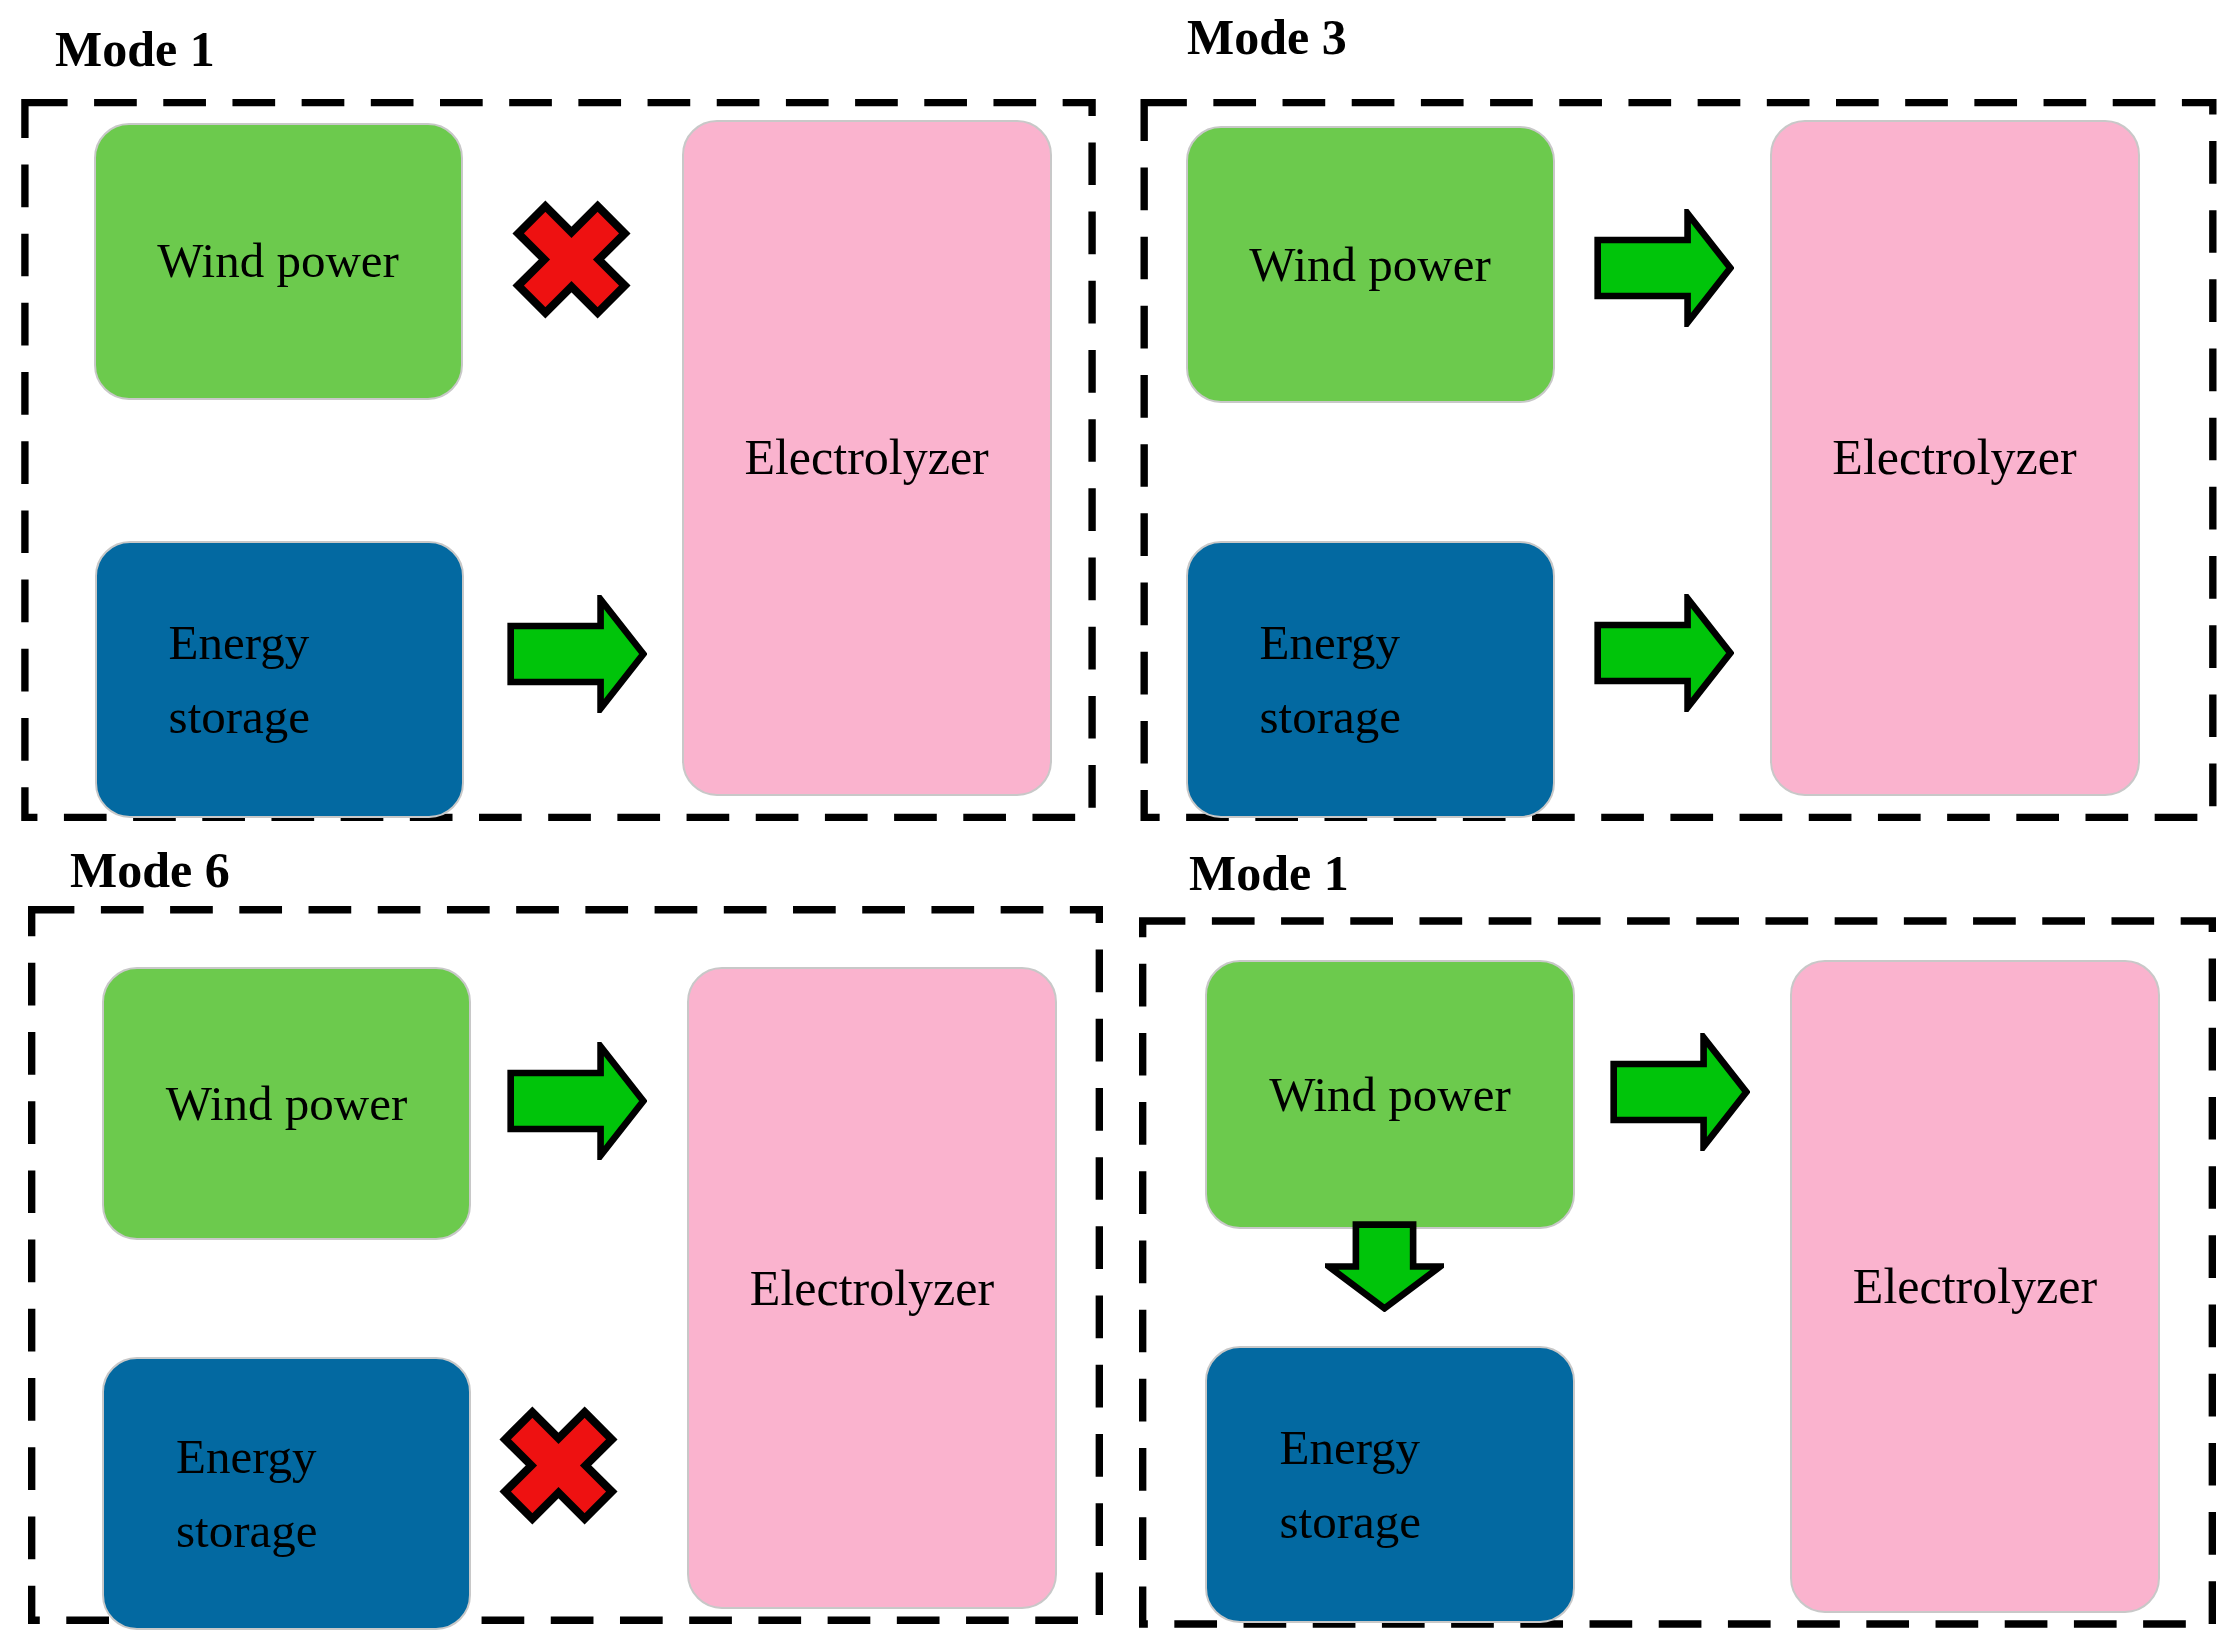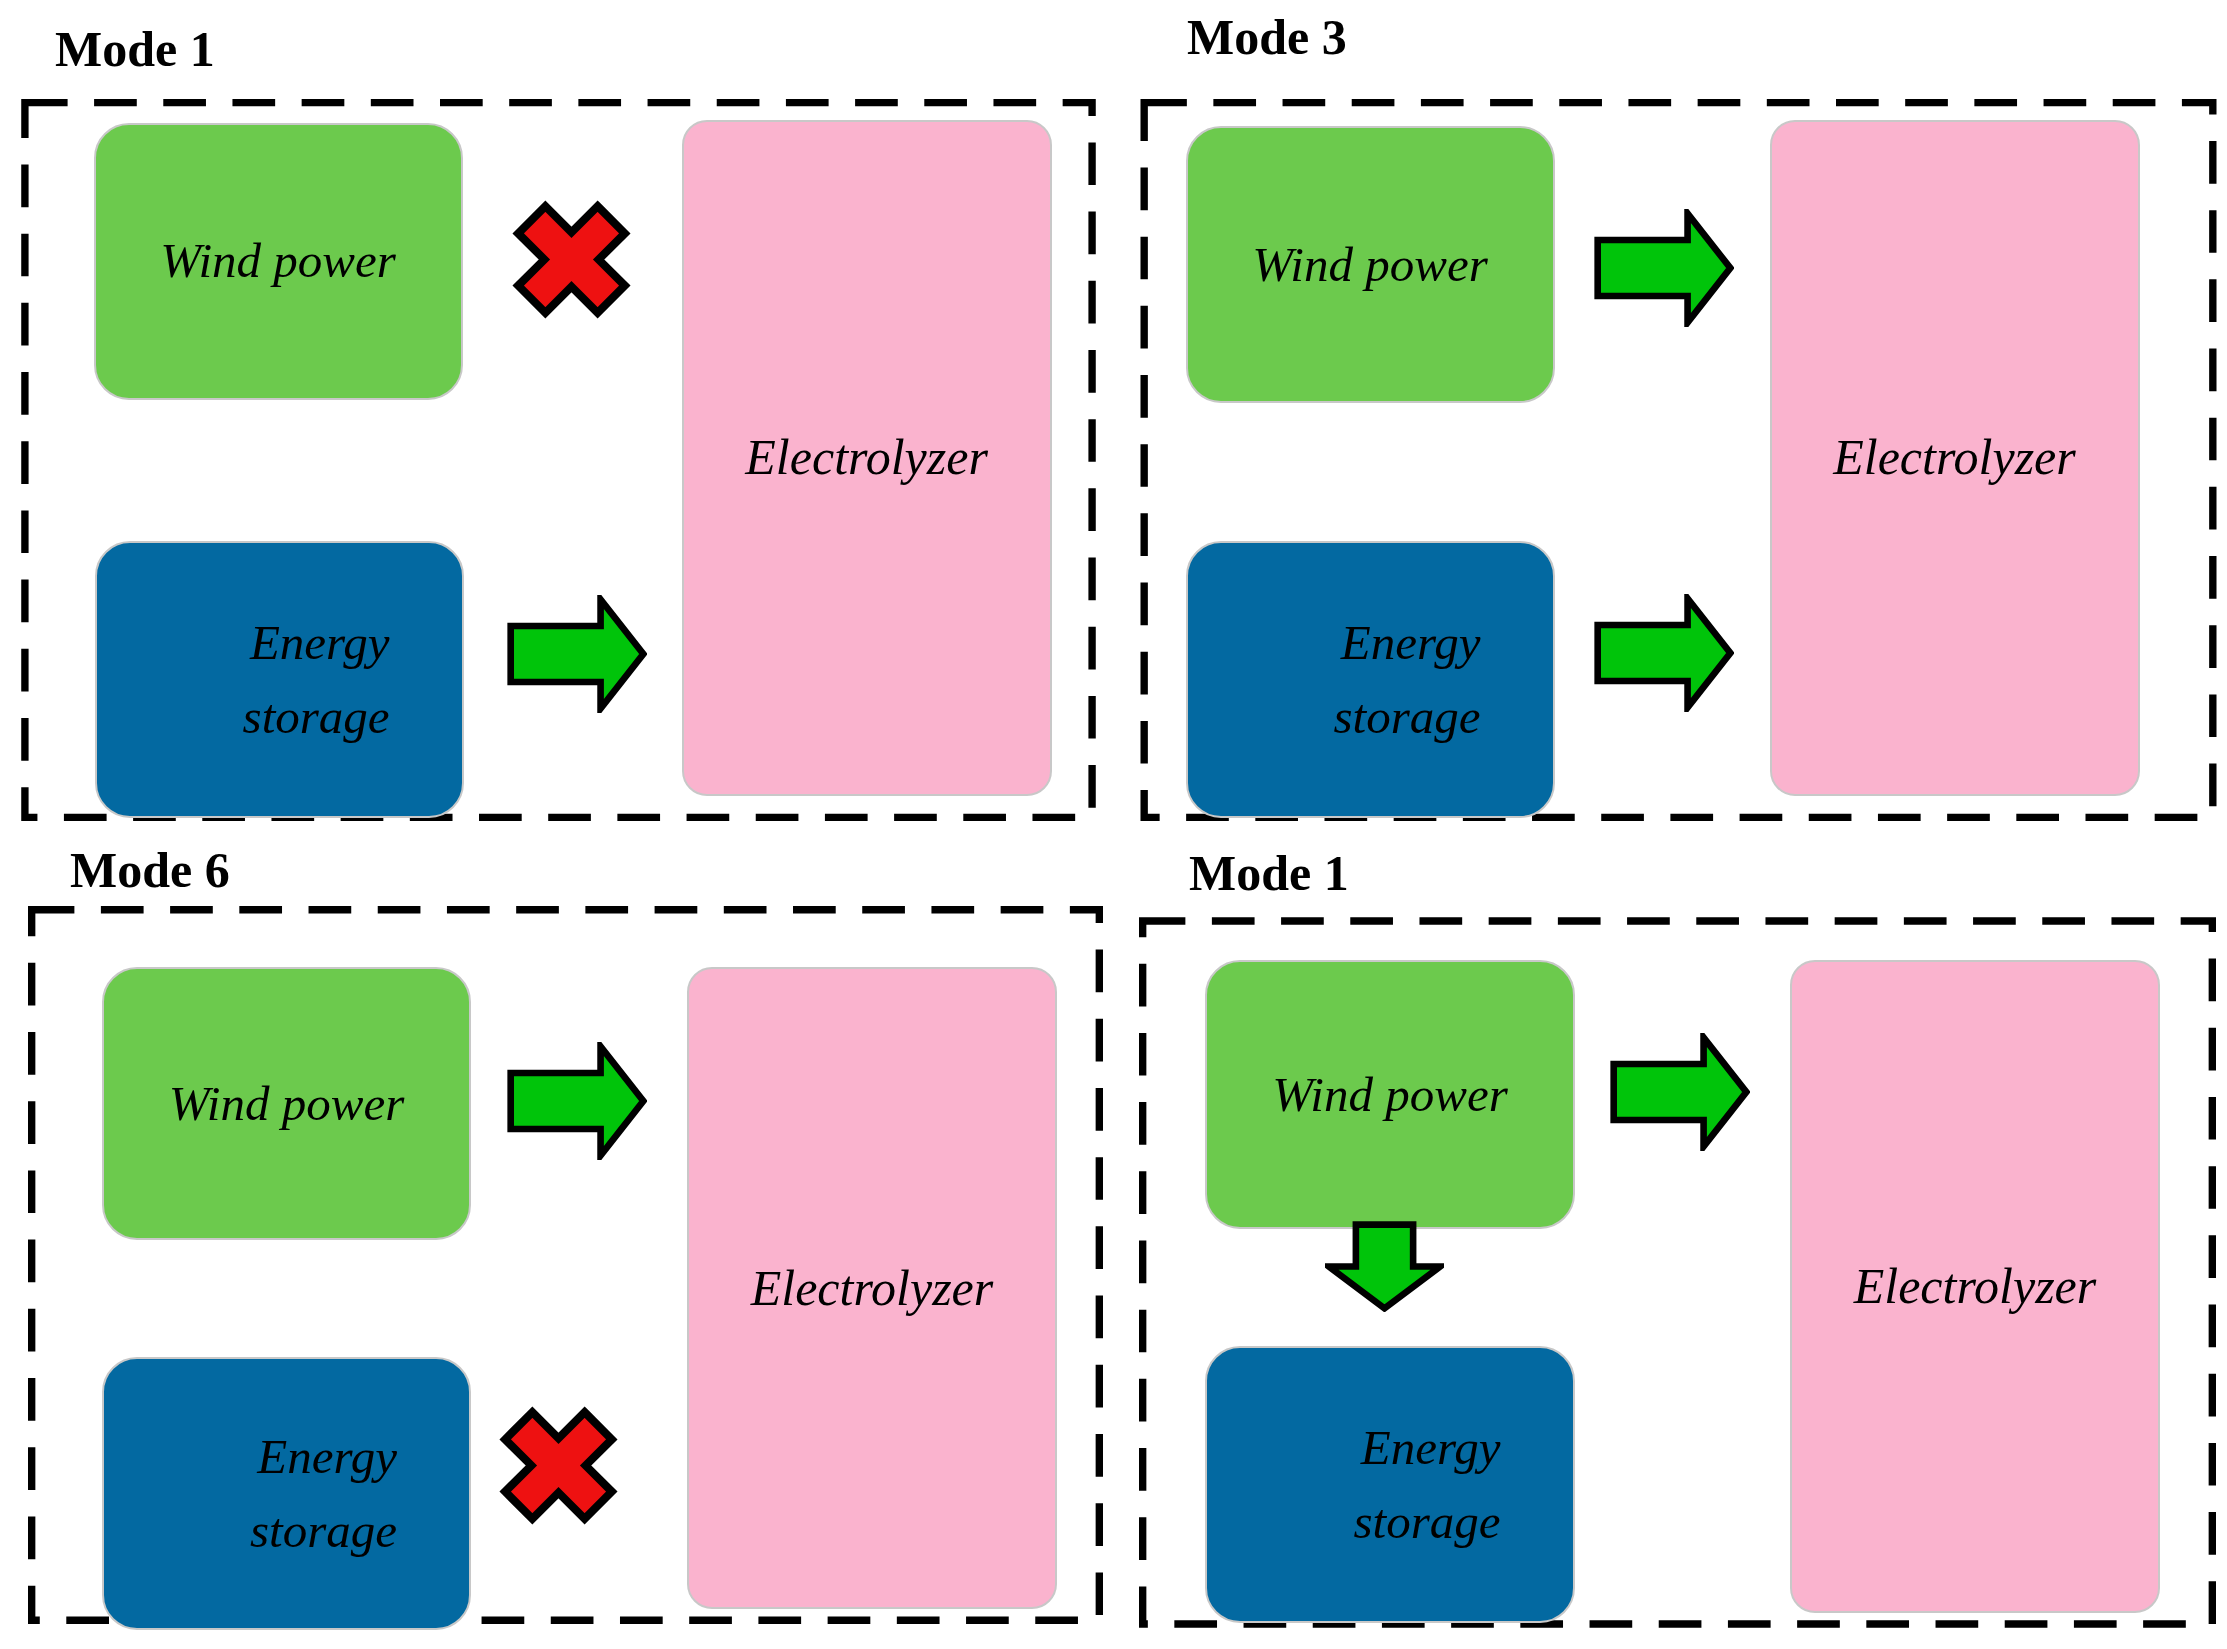--- a/index.html
+++ b/index.html
@@ -9,26 +9,26 @@
   }
   .mode{position:absolute;}
   .mode-title{
     position:absolute;font-size:50px;font-weight:700;line-height:1.1;
     white-space:nowrap;
   }
   .mode-box{position:absolute;}
   .dash{position:absolute;left:0;top:0;}
   .node{
     position:absolute;display:flex;align-items:center;justify-content:center;
-    border:2.2px solid #c8c8c8;border-radius:35px;text-align:right;
-    font-size:49px;line-height:1.5;font-style:italic;
+    border:2.2px solid #c8c8c8;border-radius:35px;text-align:left;
+    font-size:49px;line-height:1.5;
   }
   .node.wind{background:#6cca4d;}
   .node.storage{background:#0369a1;margin-top:24px;}
-  .node.electrolyzer{background:#fab3ce;font-size:50px;border-radius:25px;}
+  .node.electrolyzer{background:#fab3ce;font-size:50px;}
   .node .label{display:block;}
   .node.storage .label{max-width:221px;margin:0 auto;}
   .conn{position:absolute;}
 </style>
 </head>
 <body>
 
 <div class="mode" style="left:0;top:0;width:1113px;height:825px">
   <div class="mode-title" style="left:55px;top:22px">Mode 1</div>
   <div class="mode-box" style="left:20.6px;top:99px;width:1075px;height:722px">

